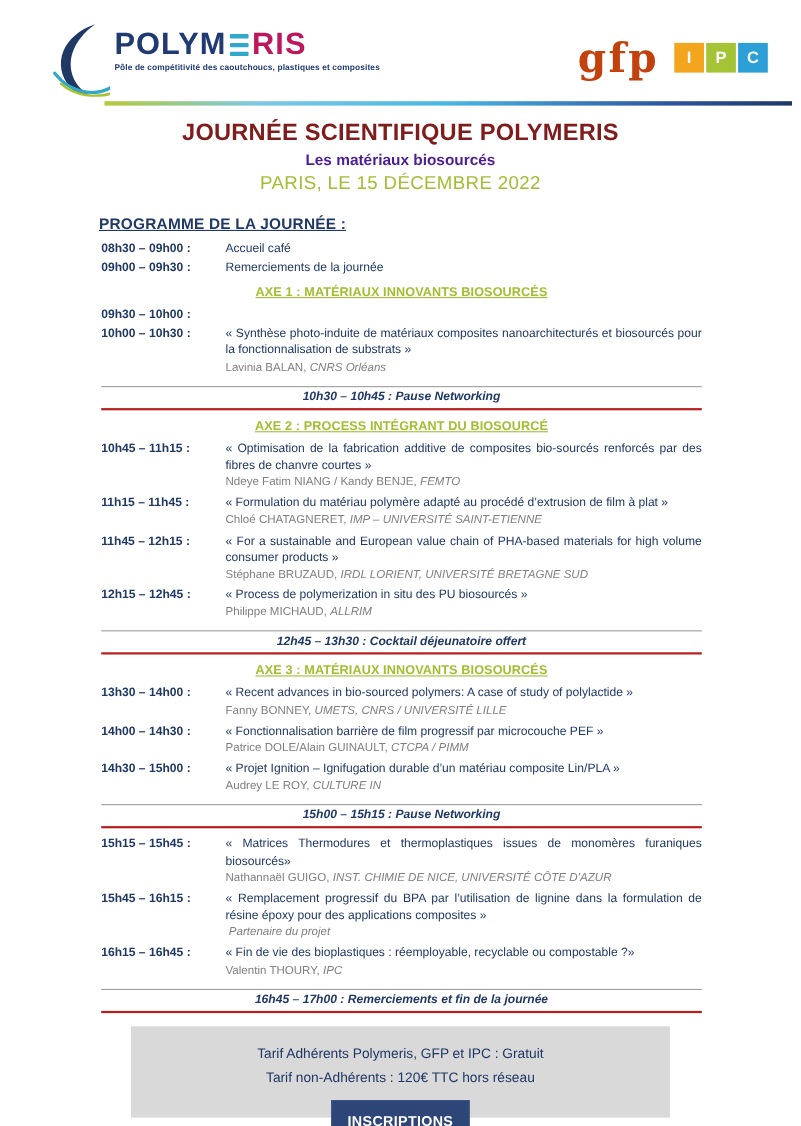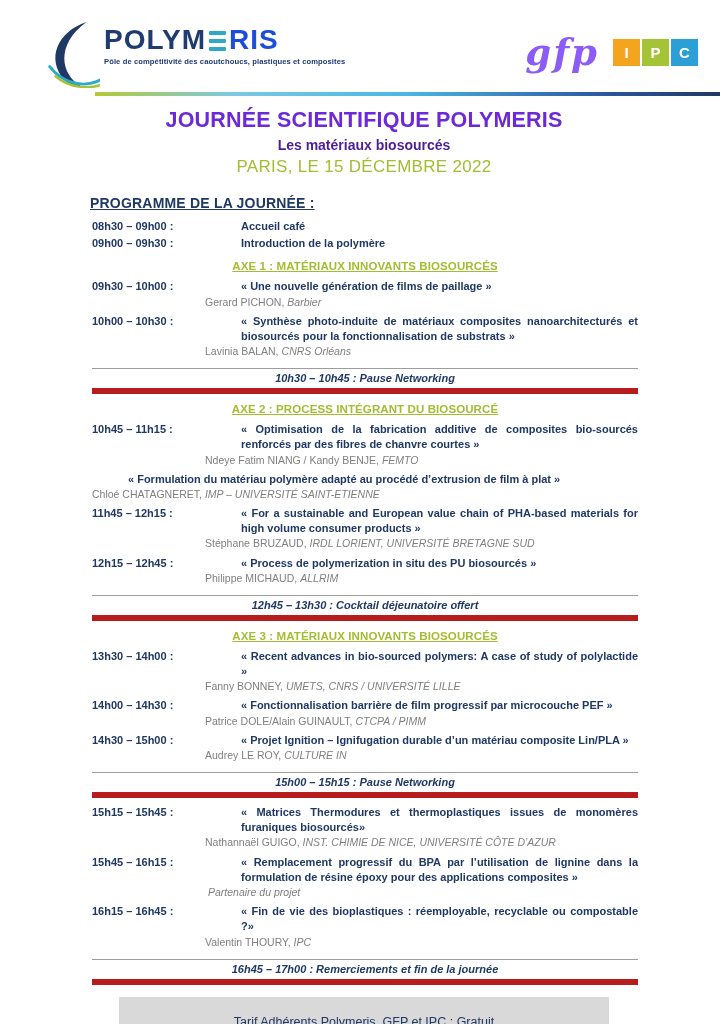--- a/index.html
+++ b/index.html
@@ -7,49 +7,49 @@
     width:728px; height:1024px; background:#ffffff; position:relative;
     font-family:"Liberation Sans", sans-serif; color:#1f3864; overflow:hidden;
     box-sizing:border-box;
   }
   
   .header { display:flex; justify-content:space-between; align-items:flex-start; padding:20px 30px 0 42px; }
   .poly-logo { display:flex; align-items:flex-start; }
   .poly-swoosh { width:58px; height:68px; flex-shrink:0; margin-right:4px; }
   .poly-text { padding-top:6px; }
   .poly-word { display:flex; align-items:center; font-weight:800; font-size:28px; letter-spacing:1px; line-height:1; color:#203a72; }
-  .poly-word .ris { color:#1d4ed8; }
+  .poly-word .ris { color:#be185d; }
   .ebars { display:inline-flex; flex-direction:column; gap:4px; margin:2px 3px 0 3px; }
   .ebars span { display:block; width:17px; height:4px; background:#2fa8c9; border-radius:1px; }
   .poly-tagline { font-size:7.6px; font-weight:700; color:#203a72; margin-top:3px; letter-spacing:0.1px; }
   .right-logos { display:flex; align-items:center; gap:14px; padding-top:14px; }
-  .gfp { font-family:"DejaVu Serif", serif; font-style:italic; font-weight:700; font-size:37px; color:#8b5cf6; line-height:1; letter-spacing:2px; }
+  .gfp { font-family:"DejaVu Serif", serif; font-weight:700; font-size:37px; color:#c2410c; line-height:1; letter-spacing:2px; }
   .ipc { display:flex; gap:2px; }
   .ipc span { width:27px; height:27px; display:flex; align-items:center; justify-content:center; color:#fff; font-weight:700; font-size:15px; }
   .ipc .sq-i { background:#f2a51d; }
   .ipc .sq-p { background:#a4c436; }
   .ipc .sq-c { background:#2b9fd6; }
   .header-rule { height:4px; margin:4px 8px 0 95px;
     background:linear-gradient(to right,#b3cb36 0%,#7cc9e2 22%,#49b6e6 50%,#2c55a0 82%,#1f3864 100%); }
   
   .title-block { text-align:center; margin-top:12px; }
-  .main-title { font-size:21.5px; font-weight:800; color:#6d28d9; letter-spacing:0.2px; }
+  .main-title { font-size:21.5px; font-weight:800; color:#7f1d1d; letter-spacing:0.2px; }
   .sub-title { font-size:14px; font-weight:700; color:#4c1d95; margin-top:4px; }
   .date-line { font-size:17px; color:#a3bd31; margin-top:4px; letter-spacing:0.3px; }
   
   .programme-heading { margin:18px 0 8px 90px; font-size:14px; font-weight:800; text-decoration:underline; letter-spacing:0.2px; }
   .schedule { margin:0 90px 0 92px; }
   .session { display:flex; margin:1px 0 2px 0; }
   .session .time { width:113px; flex-shrink:0; font-weight:700; font-size:11px; line-height:1.35; }
   .session .content { flex:1; }
-  .session .stitle { font-weight:700; font-size:11px; line-height:1.38; text-align:justify;margin-left:36px; }
+  .session .stitle { font-weight:400; font-size:11px; line-height:1.38; text-align:justify; }
   .speaker { color:#7f7f7f; font-size:10.5px; line-height:1.35; margin-bottom:3px; }
   .speaker .affil { font-style:italic; margin-left:3px; }
   .axis-heading { text-align:center; color:#a3bd31; font-weight:700; font-size:11.5px; text-decoration:underline; margin:9px 0 7px 0; letter-spacing:0.1px; }
-  .pause { border-top:1px solid #9d9d9d; border-bottom:6px solid #b91c1c; text-align:center;
+  .pause { border-top:1px solid #9d9d9d; border-bottom:2px solid #b91c1c; text-align:center;
     font-weight:700; font-style:italic; font-size:11px; color:#1f3864; padding:3px 0 4px 0; margin:7px 0 7px 0; }
   
   .pricing-box { width:490px; margin:12px auto 0 auto; background:#d9d9d9; text-align:center;
     padding:15px 10px 24px 10px; font-size:12.5px; line-height:1.75; color:#1f3864; box-sizing:border-box; }
   .inscriptions-btn { display:block; width:124px; margin:-16px auto 0 auto; position:relative;
     background:#2d4577; color:#ffffff; text-align:center; font-weight:800; font-size:13px;
     padding:11px 0; text-decoration:underline; letter-spacing:0.3px; border:1px solid #3d5585; cursor:pointer; }
 </style>
 </head>
 <body>
@@ -100,32 +100,28 @@
     <div class="session">
       <div class="time">08h30 – 09h00 :</div>
       <div class="content">
           <div class="stitle">Accueil café</div>
         </div>
     </div>
 
     <div class="session">
       <div class="time">09h00 – 09h30 :</div>
       <div class="content">
-          <div class="stitle">Introduction de la polymère</div>
+          <div class="stitle">Remerciements de la journée</div>
         </div>
     </div>
 
     <div class="axis-heading">AXE 1 : MATÉRIAUX INNOVANTS BIOSOURCÉS</div>
 
     <div class="session">
       <div class="time">09h30 – 10h00 :</div>
-      <div class="content">
-        <div class="stitle">« Une nouvelle génération de films de paillage »</div>
-        <div class="speaker"><span>Gerard PICHON,</span><span class="affil">Barbier</span></div>
-      </div>
     </div>
 
     <div class="session">
       <div class="time">10h00 – 10h30 :</div>
       <div class="content">
         <div class="stitle">« Synthèse photo-induite de matériaux composites nanoarchitecturés et biosourcés pour la fonctionnalisation de substrats »</div>
         <div class="speaker"><span>Lavinia BALAN,</span><span class="affil">CNRS Orléans</span></div>
       </div>
     </div>
 
@@ -135,20 +131,21 @@
 
     <div class="session">
       <div class="time">10h45 – 11h15 :</div>
       <div class="content">
         <div class="stitle">« Optimisation de la fabrication additive de composites bio-sourcés renforcés par des fibres de chanvre courtes »</div>
         <div class="speaker"><span>Ndeye Fatim NIANG / Kandy BENJE,</span><span class="affil">FEMTO</span></div>
       </div>
     </div>
 
     <div class="session">
+      <div class="time">11h15 – 11h45 :</div>
       <div class="content">
         <div class="stitle">« Formulation du matériau polymère adapté au procédé d’extrusion de film à plat »</div>
         <div class="speaker"><span>Chloé CHATAGNERET,</span><span class="affil">IMP – UNIVERSITÉ SAINT-ETIENNE</span></div>
       </div>
     </div>
 
     <div class="session">
       <div class="time">11h45 – 12h15 :</div>
       <div class="content">
         <div class="stitle">« For a sustainable and European value chain of PHA-based materials for high volume consumer products »</div>

